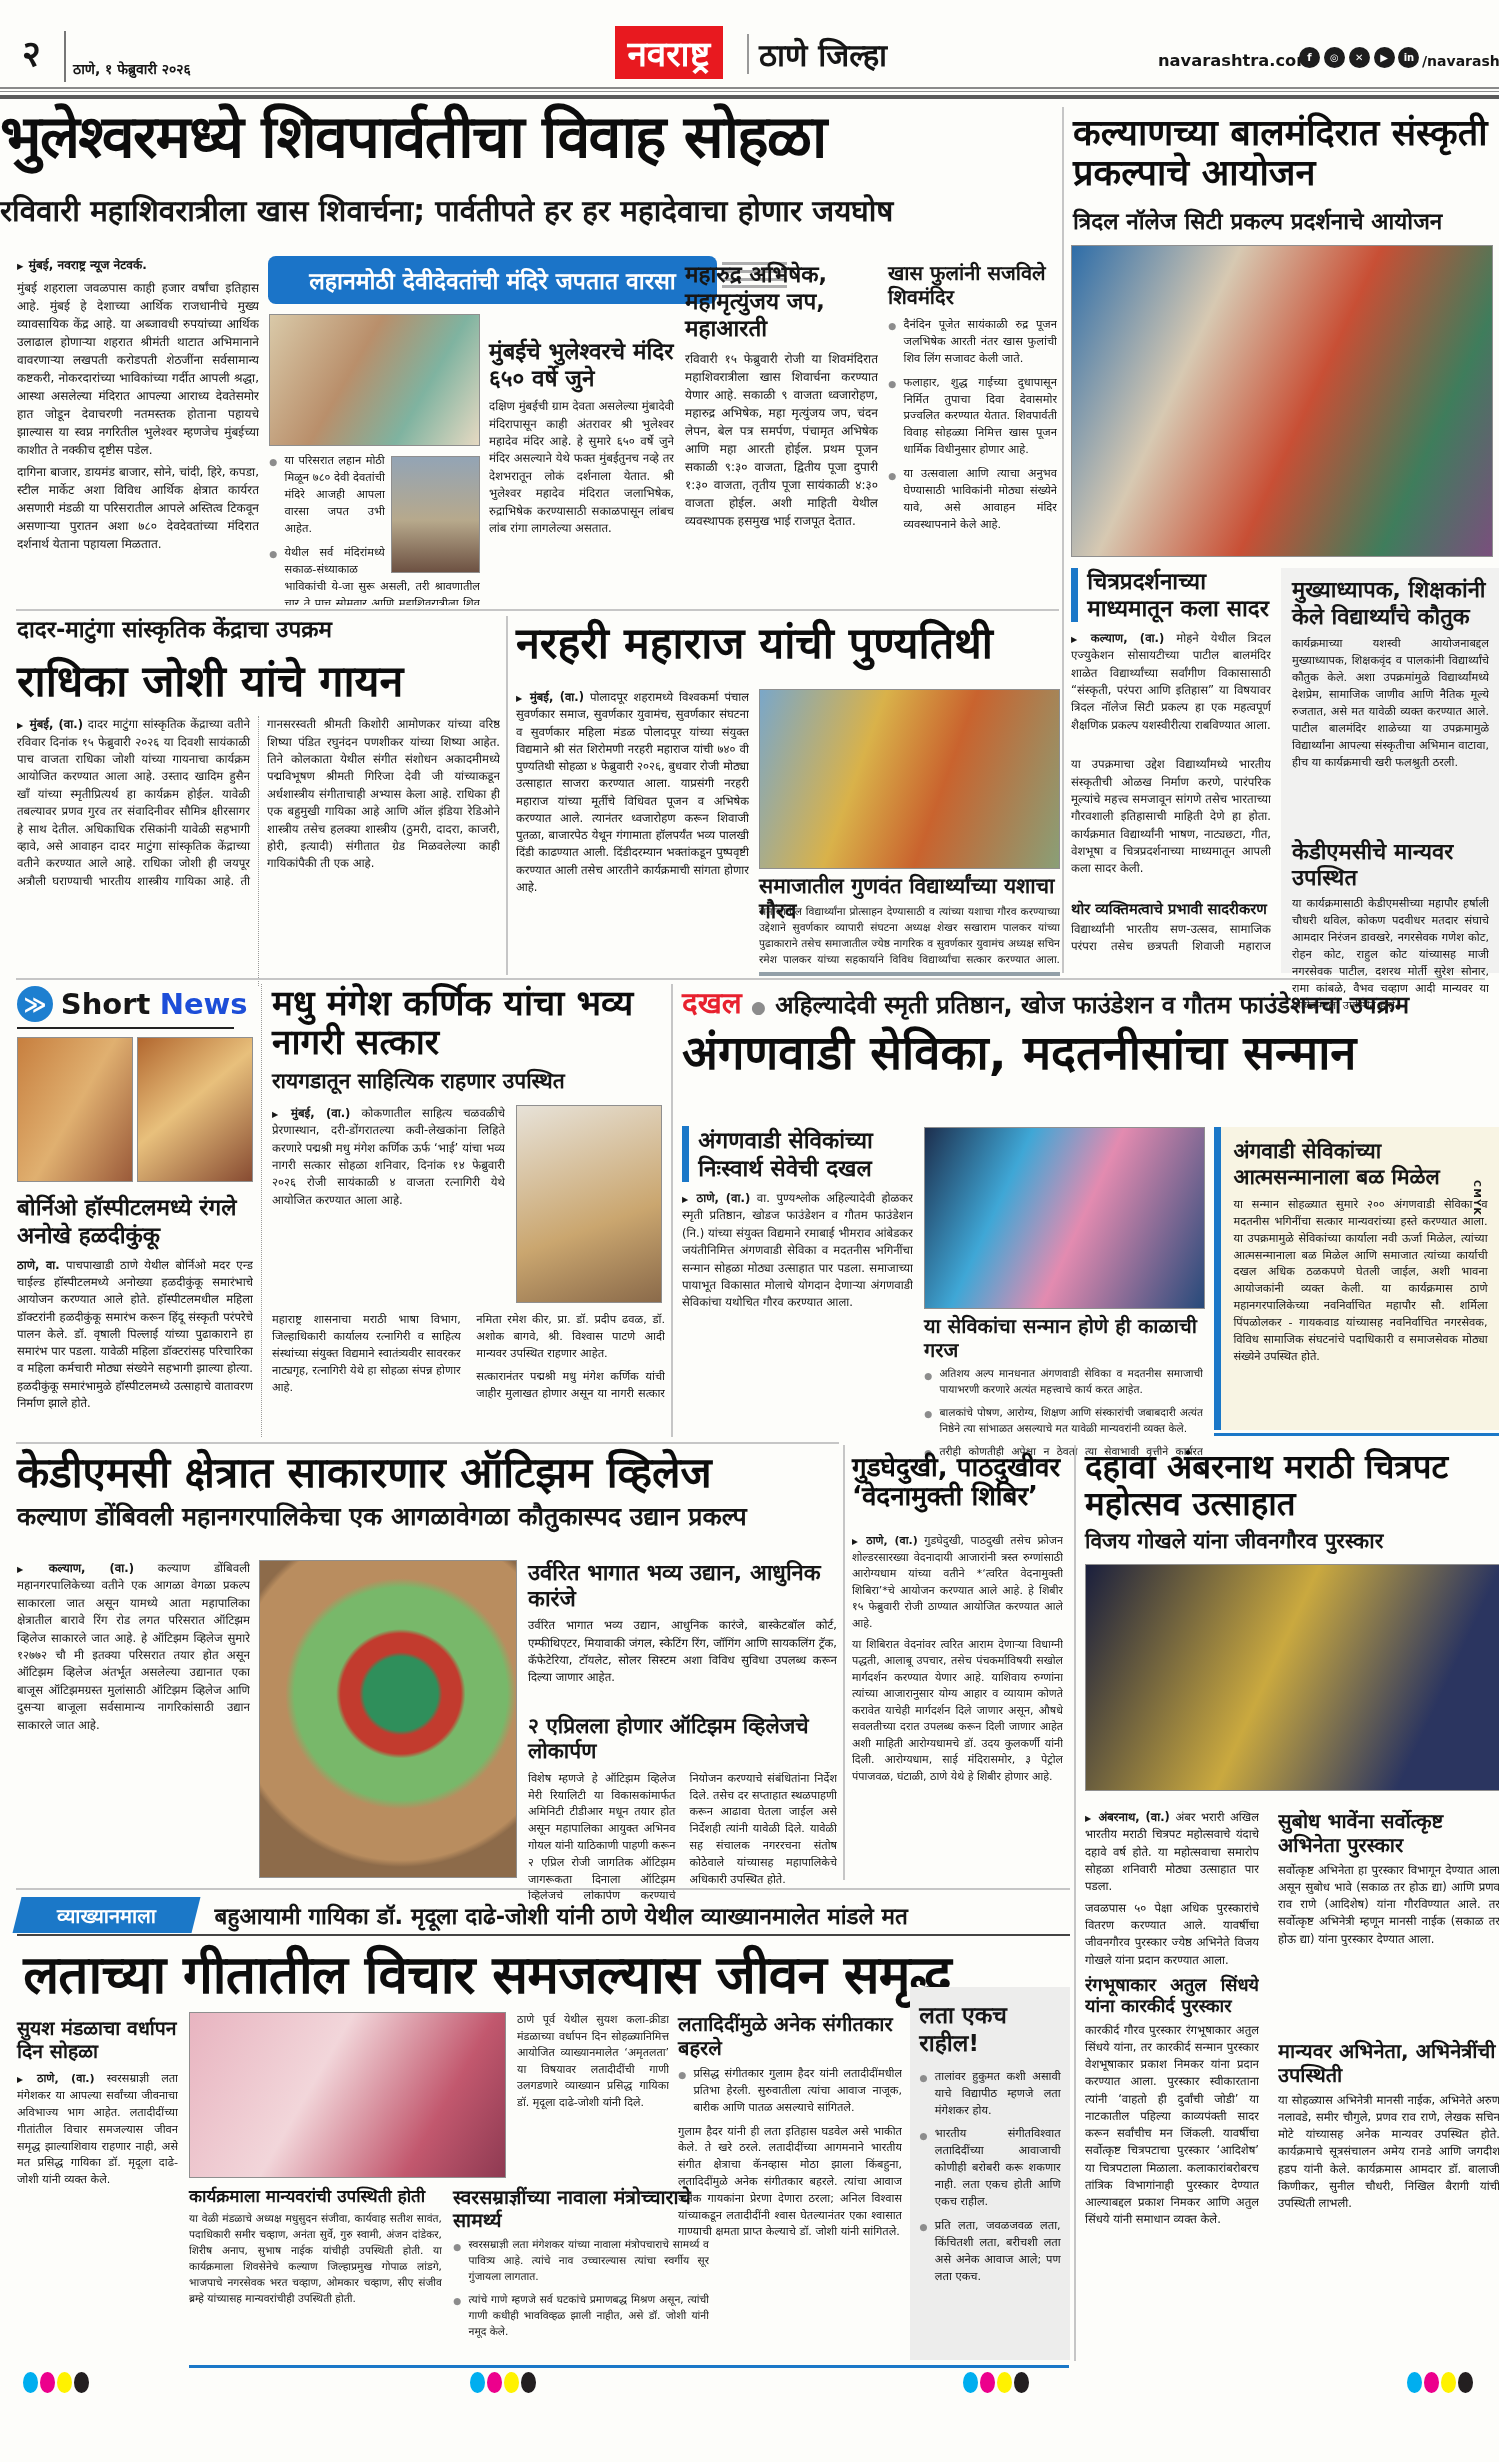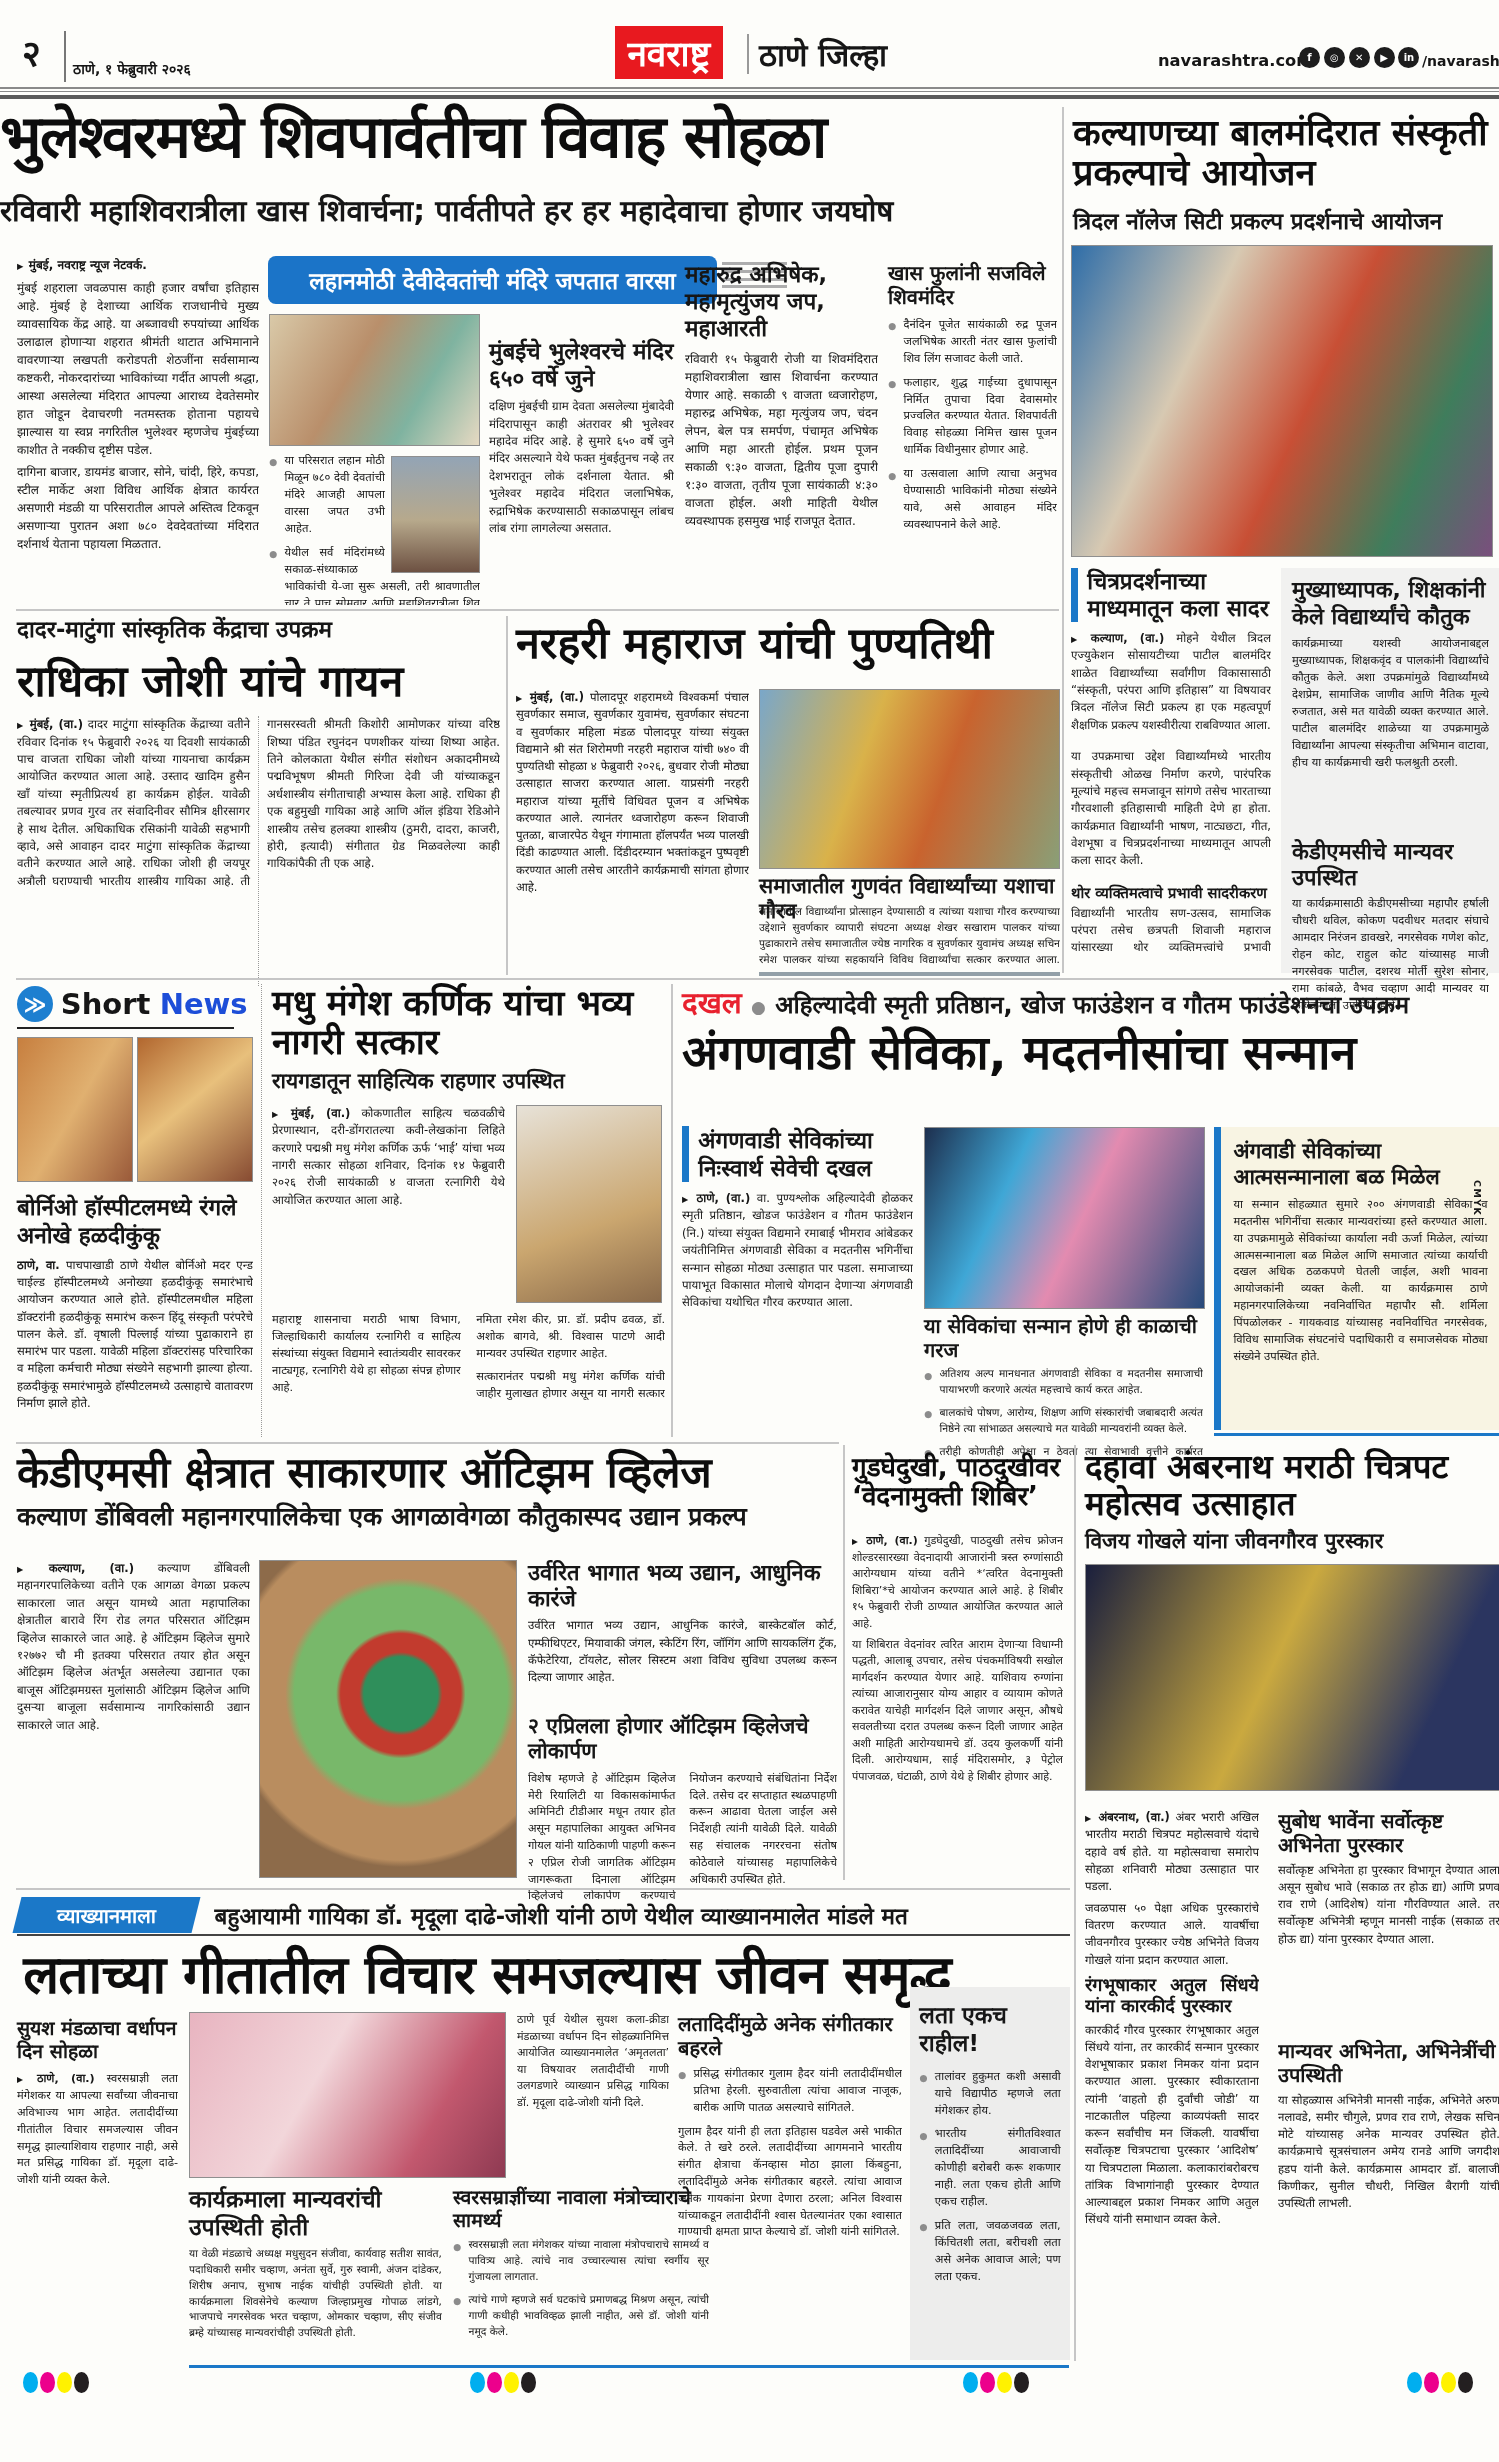--- a/index.html
+++ b/index.html
@@ -109,21 +109,21 @@
 
   <div class="c hl" style="left:1073px;top:113px;width:419px;font-size:36px">कल्याणच्या बालमंदिरात संस्कृती प्रकल्पाचे आयोजन</div>
   <div class="c shc" style="left:1073px;top:208px;width:419px;font-size:22.5px">त्रिदल नॉलेज सिटी प्रकल्प प्रदर्शनाचे आयोजन</div>
   <div class="c photo" style="left:1071px;top:245px;width:422px;height:312px;background:linear-gradient(115deg,#2e6da8,#d7c9b2 30%,#c84f35 55%,#3f7d5c 80%,#7a4f7d)"></div>
 
   <div class="c" style="left:1071px;top:568px;width:200px;height:405px">
     <div class="bbar" style="font-size:22.5px;font-weight:800;line-height:1.2">चित्रप्रदर्शनाच्या माध्यमातून कला सादर</div>
     <div class="body" style="font-size:11.6px;margin-top:7.8px;height:326px">
       <span class="arr">▶</span><span class="byline">कल्याण, (वा.)</span>
       <span>मोहने येथील त्रिदल एज्युकेशन सोसायटीच्या पाटील बालमंदिर शाळेत विद्यार्थ्यांच्या सर्वांगीण विकासासाठी “संस्कृती, परंपरा आणि इतिहास” या विषयावर त्रिदल नॉलेज सिटी प्रकल्प हा एक महत्वपूर्ण शैक्षणिक प्रकल्प यशस्वीरीत्या राबविण्यात आला.</span>
-      <p style="margin:14px 0">या उपक्रमाचा उद्देश विद्यार्थ्यांमध्ये भारतीय संस्कृतीची ओळख निर्माण करणे, पारंपरिक मूल्यांचे महत्त्व समजावून सांगणे तसेच भारताच्या गौरवशाली इतिहासाची माहिती देणे हा होता. कार्यक्रमात विद्यार्थ्यांनी भाषण, नाट्यछटा, गीत, वेशभूषा व चित्रप्रदर्शनाच्या माध्यमातून आपली कला सादर केली.</p>
+      <p style="margin:22px 0">या उपक्रमाचा उद्देश विद्यार्थ्यांमध्ये भारतीय संस्कृतीची ओळख निर्माण करणे, पारंपरिक मूल्यांचे महत्त्व समजावून सांगणे तसेच भारताच्या गौरवशाली इतिहासाची माहिती देणे हा होता. कार्यक्रमात विद्यार्थ्यांनी भाषण, नाट्यछटा, गीत, वेशभूषा व चित्रप्रदर्शनाच्या माध्यमातून आपली कला सादर केली.</p>
       <div class="shc" style="font-size:14.7px">थोर व्यक्तिमत्वाचे प्रभावी सादरीकरण</div>
       <p style="margin:3.1px 0">विद्यार्थ्यांनी भारतीय सण-उत्सव, सामाजिक परंपरा तसेच छत्रपती शिवाजी महाराज यांसारख्या थोर व्यक्तिमत्त्वांचे प्रभावी सादरीकरण केले.</p>
     </div>
   </div>
 
   <div class="c graybox" style="left:1281px;top:568px;width:219px;height:405px">
     <div class="shc" style="font-size:22px">मुख्याध्यापक, शिक्षकांनी केले विद्यार्थ्यांचे कौतुक</div>
     <div class="body" style="font-size:11.3px;margin-top:6.2px;height:198px">कार्यक्रमाच्या यशस्वी आयोजनाबद्दल मुख्याध्यापक, शिक्षकवृंद व पालकांनी विद्यार्थ्यांचे कौतुक केले. अशा उपक्रमांमुळे विद्यार्थ्यांमध्ये देशप्रेम, सामाजिक जाणीव आणि नैतिक मूल्ये रुजतात, असे मत यावेळी व्यक्त करण्यात आले. पाटील बालमंदिर शाळेच्या या उपक्रमामुळे विद्यार्थ्यांना आपल्या संस्कृतीचा अभिमान वाटावा, हीच या कार्यक्रमाची खरी फलश्रुती ठरली.</div>
     <div class="shc" style="font-size:22px;margin-top:4.7px">केडीएमसीचे मान्यवर उपस्थित</div>
     <div class="body" style="font-size:11.3px;margin-top:4.7px;height:116px">या कार्यक्रमासाठी केडीएमसीच्या महापौर हर्षाली चौधरी थविल, कोकण पदवीधर मतदार संघाचे आमदार निरंजन डावखरे, नगरसेवक गणेश कोट, रोहन कोट, राहुल कोट यांच्यासह माजी नगरसेवक पाटील, दशरथ मोर्ती सुरेश सोनार, रामा कांबळे, वैभव चव्हाण आदी मान्यवर या कार्यक्रमाला उपस्थित होते.</div>
@@ -306,21 +306,21 @@
 
   <div class="c" style="left:678px;top:2012px;width:224px;height:348px">
     <div class="shc" style="font-size:20px">लतादिदींमुळे अनेक संगीतकार बहरले</div>
     <div class="body" style="font-size:11.2px;margin-top:6.2px;height:295px">
       <div class="bl">प्रसिद्ध संगीतकार गुलाम हैदर यांनी लतादीदींमधील प्रतिभा हेरली. सुरुवातीला त्यांचा आवाज नाजूक, बारीक आणि पातळ असल्याचे सांगितले.</div>
       <div>गुलाम हैदर यांनी ही लता इतिहास घडवेल असे भाकीत केले. ते खरे ठरले. लतादीदींच्या आगमनाने भारतीय संगीत क्षेत्राचा कॅनव्हास मोठा झाला किंबहुना, लतादिदींमुळे अनेक संगीतकार बहरले. त्यांचा आवाज अनेक गायकांना प्रेरणा देणारा ठरला; अनिल विश्वास यांच्याकडून लतादीदींनी श्वास घेतल्यानंतर एका श्वासात गाण्याची क्षमता प्राप्त केल्याचे डॉ. जोशी यांनी सांगितले.</div>
     </div>
   </div>
 
   <div class="c" style="left:189px;top:2186px;width:253px;height:174px">
-    <div class="shc" style="font-size:23px">कार्यक्रमाला मान्यवरांची उपस्थिती होती</div>
+    <div class="shc" style="font-size:17px">कार्यक्रमाला मान्यवरांची उपस्थिती होती</div>
     <div class="body" style="font-size:10.6px;margin-top:4.7px;height:127px">या वेळी मंडळाचे अध्यक्ष मधुसुदन संजीवा, कार्यवाह सतीश सावंत, पदाधिकारी समीर चव्हाण, अनंता सुर्वे, गुरु स्वामी, अंजन दांडेकर, शिरीष अनाप, सुभाष नाईक यांचीही उपस्थिती होती. या कार्यक्रमाला शिवसेनेचे कल्याण जिल्हाप्रमुख गोपाळ लांडगे, भाजपाचे नगरसेवक भरत चव्हाण, ओमकार चव्हाण, सीए संजीव ब्रम्हे यांच्यासह मान्यवरांचीही उपस्थिती होती.</div>
   </div>
 
   <div class="c" style="left:453px;top:2186px;width:256px;height:174px">
     <div class="shc" style="font-size:19.4px">स्वरसम्राज्ञींच्या नावाला मंत्रोच्चाराचे सामर्थ्य</div>
     <div class="body" style="font-size:10.6px;margin-top:4.7px;height:127px">
       <div class="bl">स्वरसम्राज्ञी लता मंगेशकर यांच्या नावाला मंत्रोपचाराचे सामर्थ्य व पावित्र्य आहे. त्यांचे नाव उच्चारल्यास त्यांचा स्वर्गीय सूर गुंजायला लागतात.</div>
       <div class="bl">त्यांचे गाणे म्हणजे सर्व घटकांचे प्रमाणबद्ध मिश्रण असून, त्यांची गाणी कधीही भावविव्हळ झाली नाहीत, असे डॉ. जोशी यांनी नमूद केले.</div>
     </div>
   </div>

